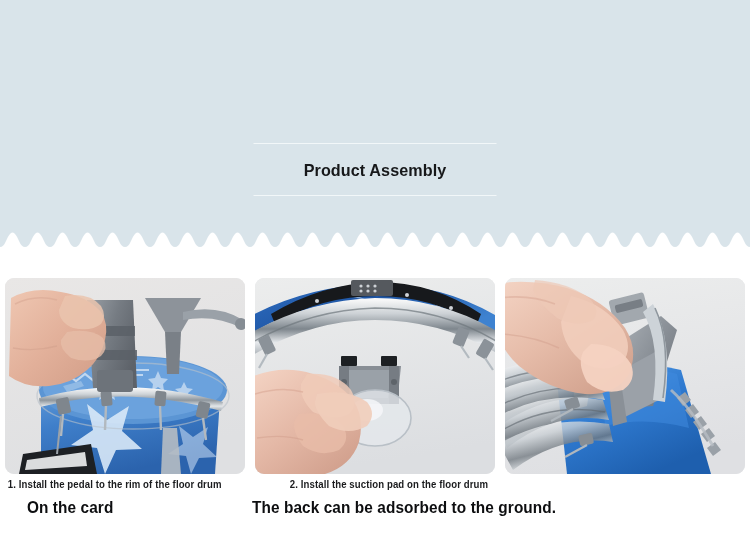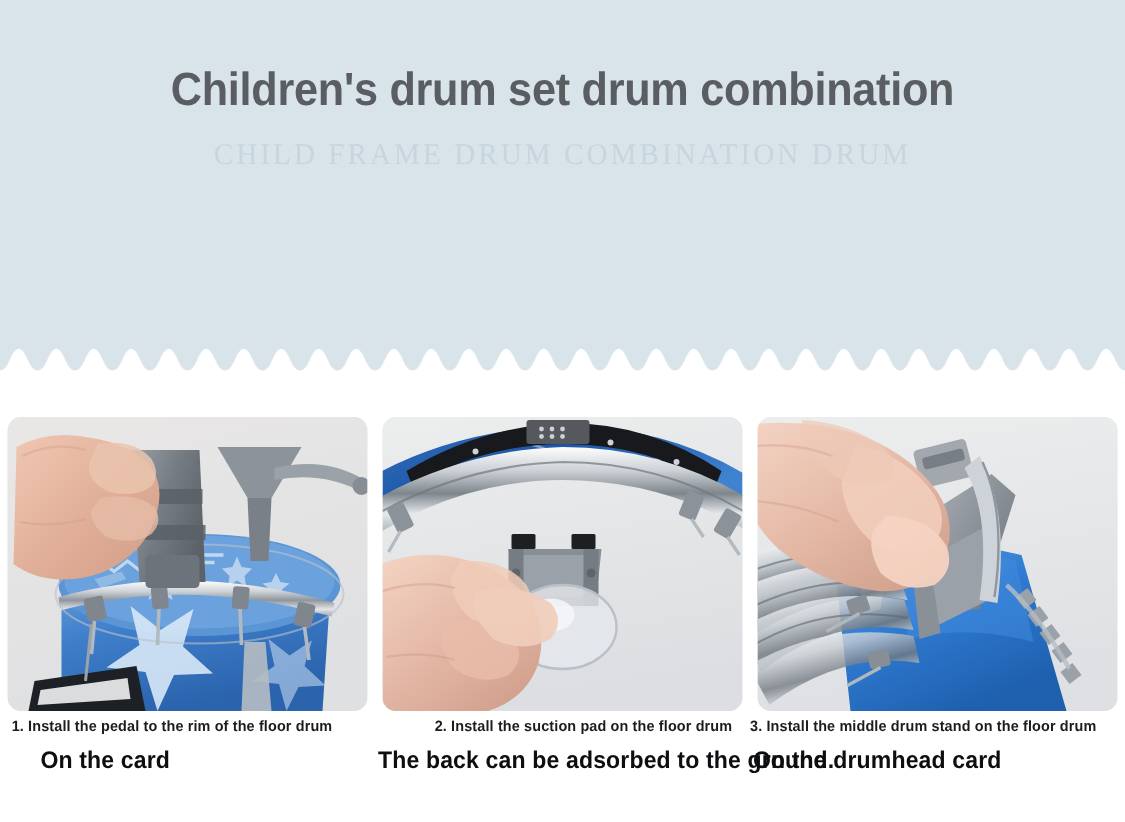--- a/index.html
+++ b/index.html
@@ -179,25 +179,26 @@
   .cap.c3 .cap-step { padding-left: 0px; }
   .cap.c3 .cap-note { padding-left: 2px; }
 </style>
 </head>
 <body>
 
 <div class="page">
 
   <div class="banner">
 
-    <div class="banner-inner">
-      <h1 class="main-title">Children's drum set drum combination</h1>
-      <h2 class="sub-title">CHILD FRAME DRUM COMBINATION DRUM</h2>
-    </div>
-
+
+    <div class="assembly-block">
+      <div class="rule"></div>
+      <div class="assembly-label">Product Assembly</div>
+      <div class="rule"></div>
+    </div>
 
     <div class="scallop">
       <svg width="750" height="22" viewBox="0 0 750 22" preserveAspectRatio="none" xmlns="http://www.w3.org/2000/svg" aria-hidden="true">
         <defs>
           <pattern id="scal" x="0" y="0" width="25" height="22" patternUnits="userSpaceOnUse">
             <path d="M0,22 L0,17 Q3.5,17 6,11 Q9.5,2.5 12.5,2.5 Q15.5,2.5 19,11 Q21.5,17 25,17 L25,22 Z" fill="#ffffff"></path>
           </pattern>
         </defs>
         <rect x="0" y="0" width="750" height="22" fill="url(#scal)"></rect>
       </svg>
@@ -492,19 +493,15 @@
     <div class="cap c1">
       <div class="cap-step">1. Install the pedal to the rim of the floor drum</div>
       <div class="cap-note">On the card</div>
     </div>
 
     <div class="cap c2">
       <div class="cap-step">2. Install the suction pad on the floor drum</div>
       <div class="cap-note">The back can be adsorbed to the ground.</div>
     </div>
 
-    <div class="cap c3">
-      <div class="cap-step">3. Install the middle drum stand on the floor drum</div>
-      <div class="cap-note">On the drumhead card</div>
-    </div>
   </div>
 
 </div>
 
 </body></html>

